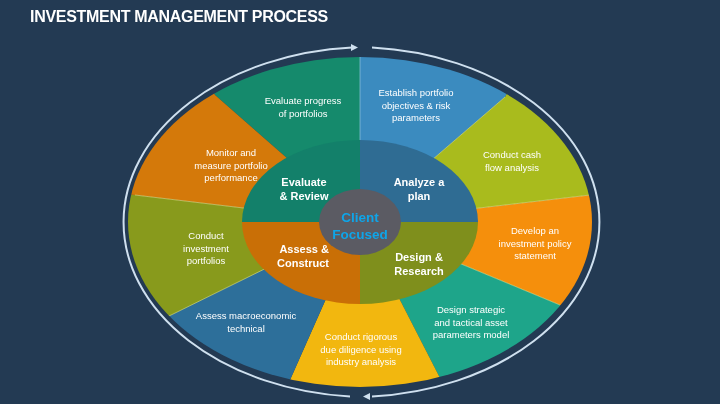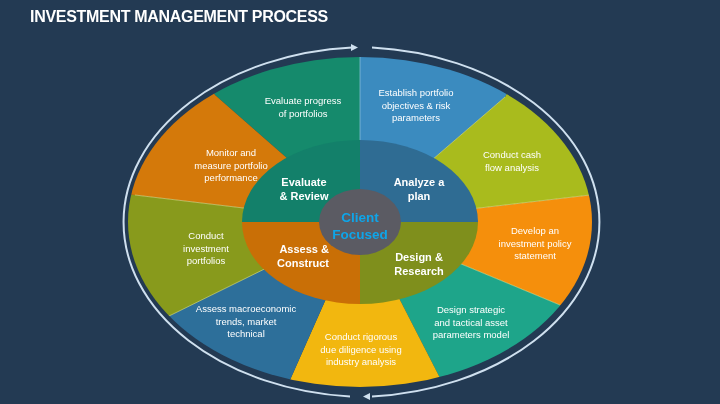--- a/index.html
+++ b/index.html
@@ -127,21 +127,20 @@
   <div>and tactical asset</div>
   <div>parameters model</div>
 </div>
 <div class="lbl" style="left:361px; top:350px;">
   <div>Conduct rigorous</div>
   <div>due diligence using</div>
   <div>industry analysis</div>
 </div>
 <div class="lbl" style="left:246px; top:322px;">
   <div>Assess macroeconomic</div>
-  <div>trends, market</div>
   <div>technical</div>
 </div>
 <div class="lbl" style="left:190px; top:249px;margin-left:16px;">
   <div>Conduct</div>
   <div>investment</div>
   <div>portfolios</div>
 </div>
 <div class="lbl" style="left:211px; top:166px;margin-left:20px;">
   <div>Monitor and</div>
   <div>measure portfolio</div>

